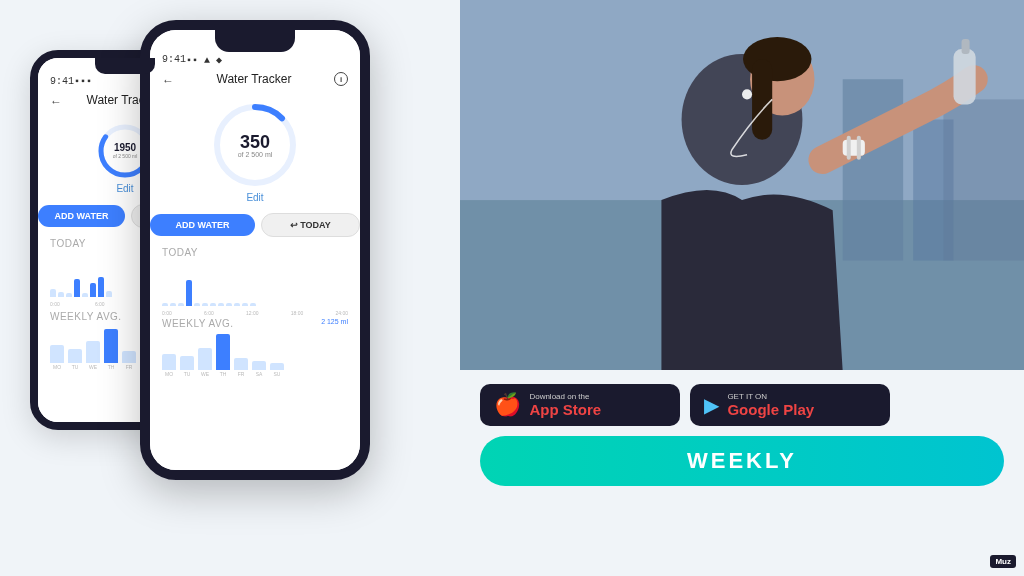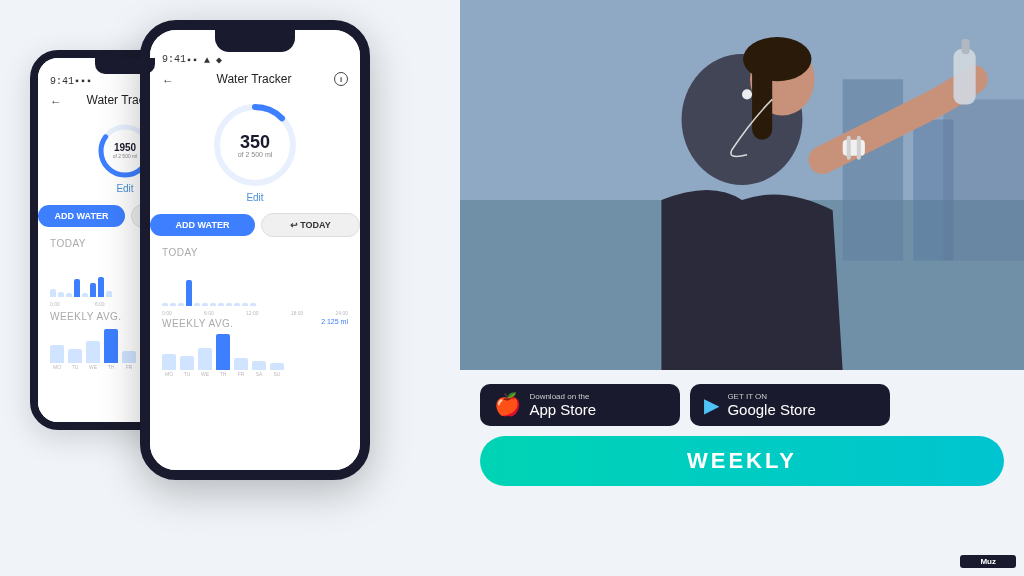--- a/index.html
+++ b/index.html
@@ -345,22 +345,22 @@
     }
 
     .store-btn .store-text-top {
       font-size: 8px;
       color: #ccc;
       line-height: 1.2;
     }
 
     .store-btn .store-text-bottom {
       font-size: 15px;
-      font-weight: 400;
-      color: #ffffff;
+      font-weight: 700;
+      color: #ef4444;
       line-height: 1.1;
     }
 
     .install-btn {
       background: linear-gradient(90deg, #00d4b4, #00c4d0);
       color: white;
       border: none;
       border-radius: 30px;
       padding: 12px;
       font-size: 22px;
@@ -373,21 +373,21 @@
 
     
     .watermark {
       position: absolute;
       bottom: 8px;
       right: 8px;
       background: #1a1a2e;
       color: white;
       font-size: 8px;
       font-weight: 700;
-      padding: 2px 20px;
+      padding: 2px 5px;
       border-radius: 3px;
     }
 
     
     .arrow-back {
       font-size: 12px;
       color: #444;
     }
 
     .info-icon {
@@ -667,21 +667,21 @@
         <span class="store-icon">🍎</span>
         <div>
           <div class="store-text-top">Download on the</div>
           <div class="store-text-bottom">App Store</div>
         </div>
       </div>
       <div class="store-btn">
         <span class="store-icon" style="color:#4fc3f7;font-size:20px">▶</span>
         <div>
           <div class="store-text-top">GET IT ON</div>
-          <div class="store-text-bottom">Google Store</div>
+          <div class="store-text-bottom">Google Play</div>
         </div>
       </div>
     </div>
     <button class="install-btn">WEEKLY</button>
   </div>
 
   <div class="watermark">Muz</div>
 </div>
 
 </body></html>

